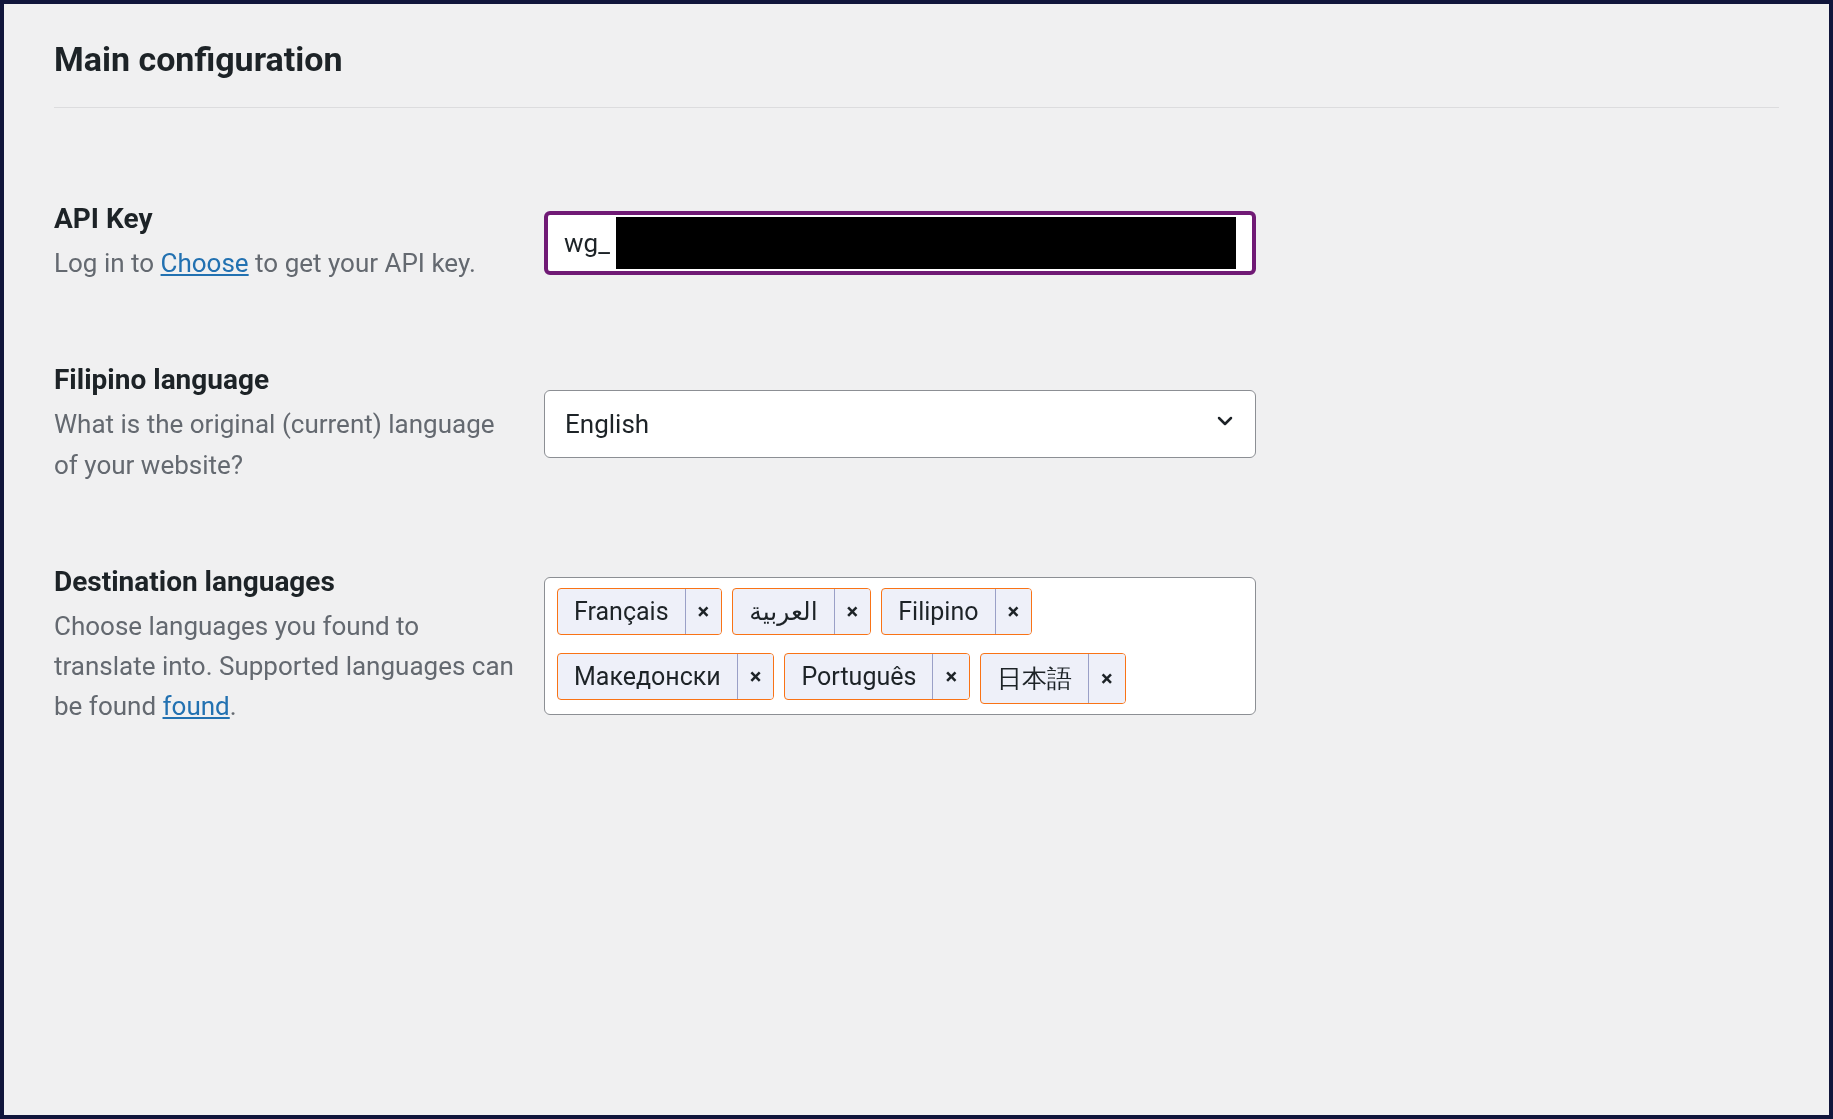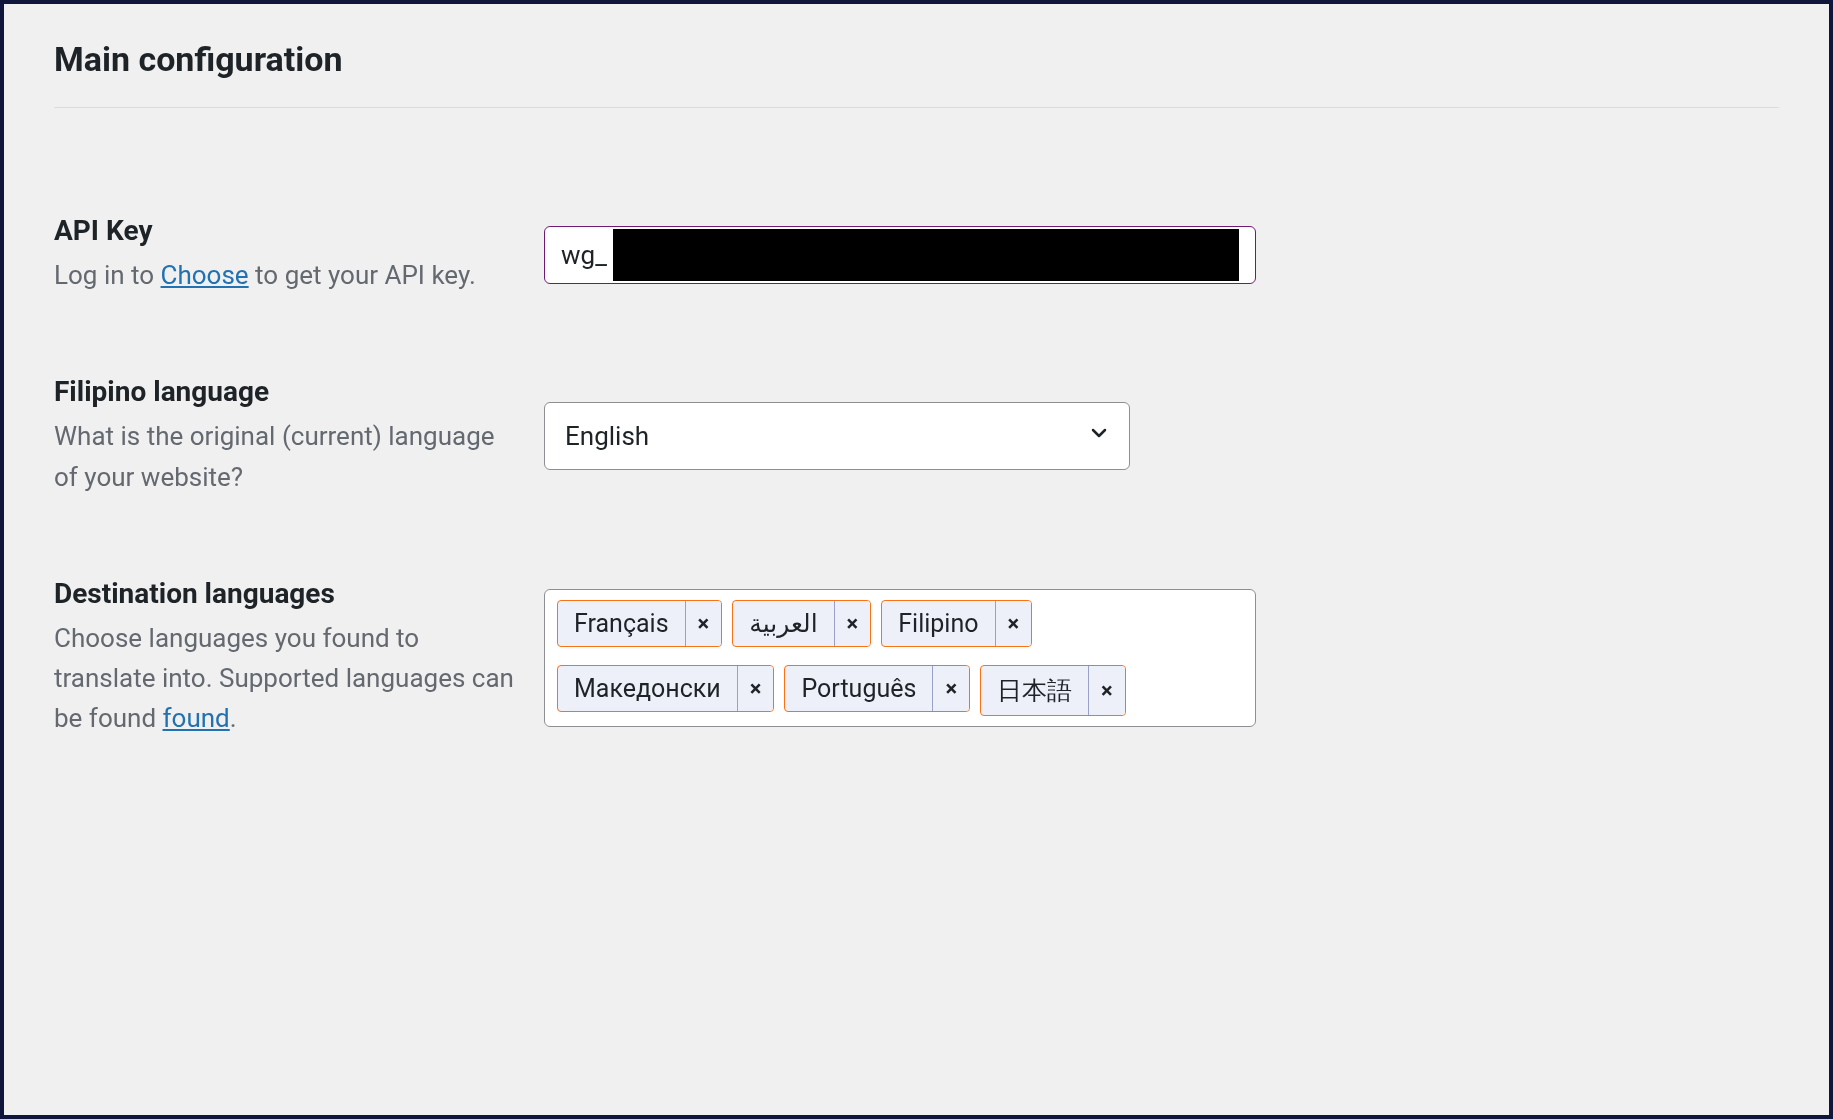--- a/index.html
+++ b/index.html
@@ -17,21 +17,21 @@
       min-height: 100vh;
       background: #f0f0f1;
       padding: 35px 50px 80px 50px;
     }
     .section-title {
       font-size: 34px;
       font-weight: 700;
       color: #1d2327;
       padding-bottom: 28px;
       border-bottom: 1px solid #dcdcde;
-      margin-bottom: 26px;
+      margin-bottom: 14px;
     }
     .field-row {
       display: flex;
       align-items: center;
       padding-top: 80px;
     }
     .field-left {
       width: 490px;
       flex-shrink: 0;
       padding-right: 20px;
@@ -52,41 +52,41 @@
       color: #2271b1;
       text-decoration: underline;
     }
     .field-right {
       flex: 1;
     }
     .text-input-wrap {
       position: relative;
       width: 712px;
       background: #fff;
-      border: 1px solid #701a75;
+      border: 4px solid #701a75;
       border-radius: 6px;
       padding: 2px 16px;
       font-size: 26px;
       display: flex;
       align-items: center;
     }
     .text-input-wrap .api-prefix {
       color: #1d2327;
       margin-right: 2px;
     }
     .text-input-wrap .redacted {
       display: inline-block;
       background: #000;
       height: 52px;
       flex: 1;
       margin-left: 4px;
     }
     .select-wrap {
       position: relative;
-      width: 586px;
+      width: 712px;
       background: #fff;
       border: 1px solid #8c8f94;
       border-radius: 6px;
       padding: 18px 50px 18px 20px;
       font-size: 26px;
       color: #1d2327;
       cursor: pointer;
       display: flex;
       align-items: center;
       justify-content: space-between;

